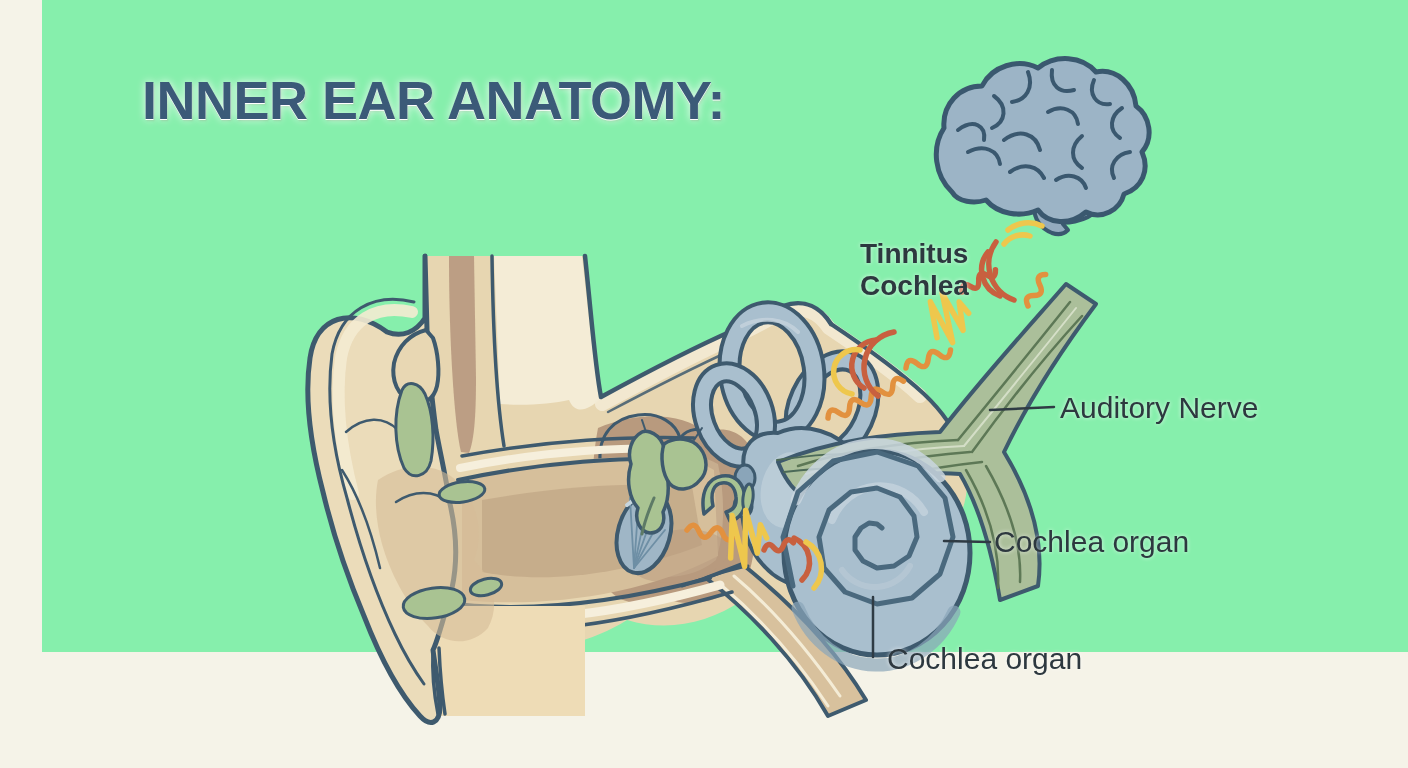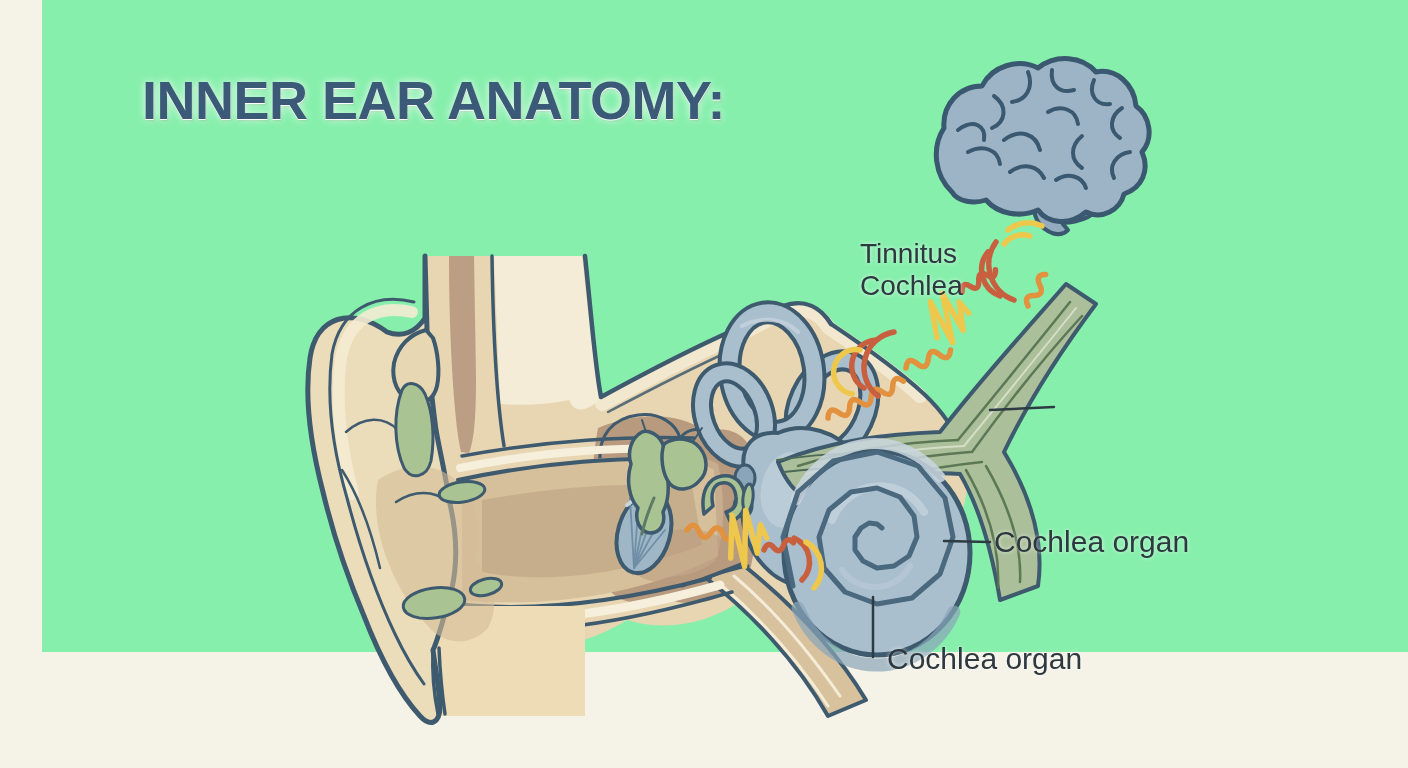--- a/index.html
+++ b/index.html
@@ -7,21 +7,21 @@
        font-family:"Liberation Sans", sans-serif;}
   .stage{position:relative;width:1408px;height:652px;background:#86efac;margin-left:42px;}
   svg.art{position:absolute;left:0;top:0;}
   .overlay{position:absolute;left:0;top:0;width:100%;height:100%;pointer-events:none;}
   .title{position:absolute;left:100px;top:72px;
          font-size:54px;font-weight:bold;line-height:1.06;letter-spacing:-.5px;
          color:#3b5a78;text-shadow:0 1px 0 #ffffff,0 0 8px rgba(255,255,255,.85),1px 2px 2px rgba(120,110,80,.25);}
   .anno{position:absolute;color:#2d383f;font-size:29px;line-height:1.16;
         text-shadow:0 0 4px rgba(255,255,255,.7);}
   .anno.two{font-size:28px;}
-  .a-tinnitus{left:818px;top:238px;}
+  .a-tinnitus{left:818px;top:238px;font-weight:bold;}
   .a-auditory{left:1018px;top:391px;font-size:30px;}
   .a-cochlea1{left:952px;top:525px;font-size:30px;}
   .a-cochlea2{left:845px;top:642px;font-size:30px;}
 </style>
 </head>
 <body>
 
 <div class="stage">
 
 <svg class="art" width="1408" height="768" viewBox="0 0 1408 768" fill="none" stroke-linecap="round" stroke-linejoin="round">
@@ -288,19 +288,20 @@
 <div class="overlay">
   <div class="title">
     <div>INNER EAR ANATOMY:</div>
   </div>
 
   <div class="anno two a-tinnitus">
     <div>Tinnitus</div>
     <div>Cochlea</div>
   </div>
 
+  <div class="anno a-auditory">Auditory Nerve</div>
 
   <div class="anno a-cochlea1">Cochlea organ</div>
 
   <div class="anno a-cochlea2">Cochlea organ</div>
 </div>
 
 </div>
 
 </body></html>

